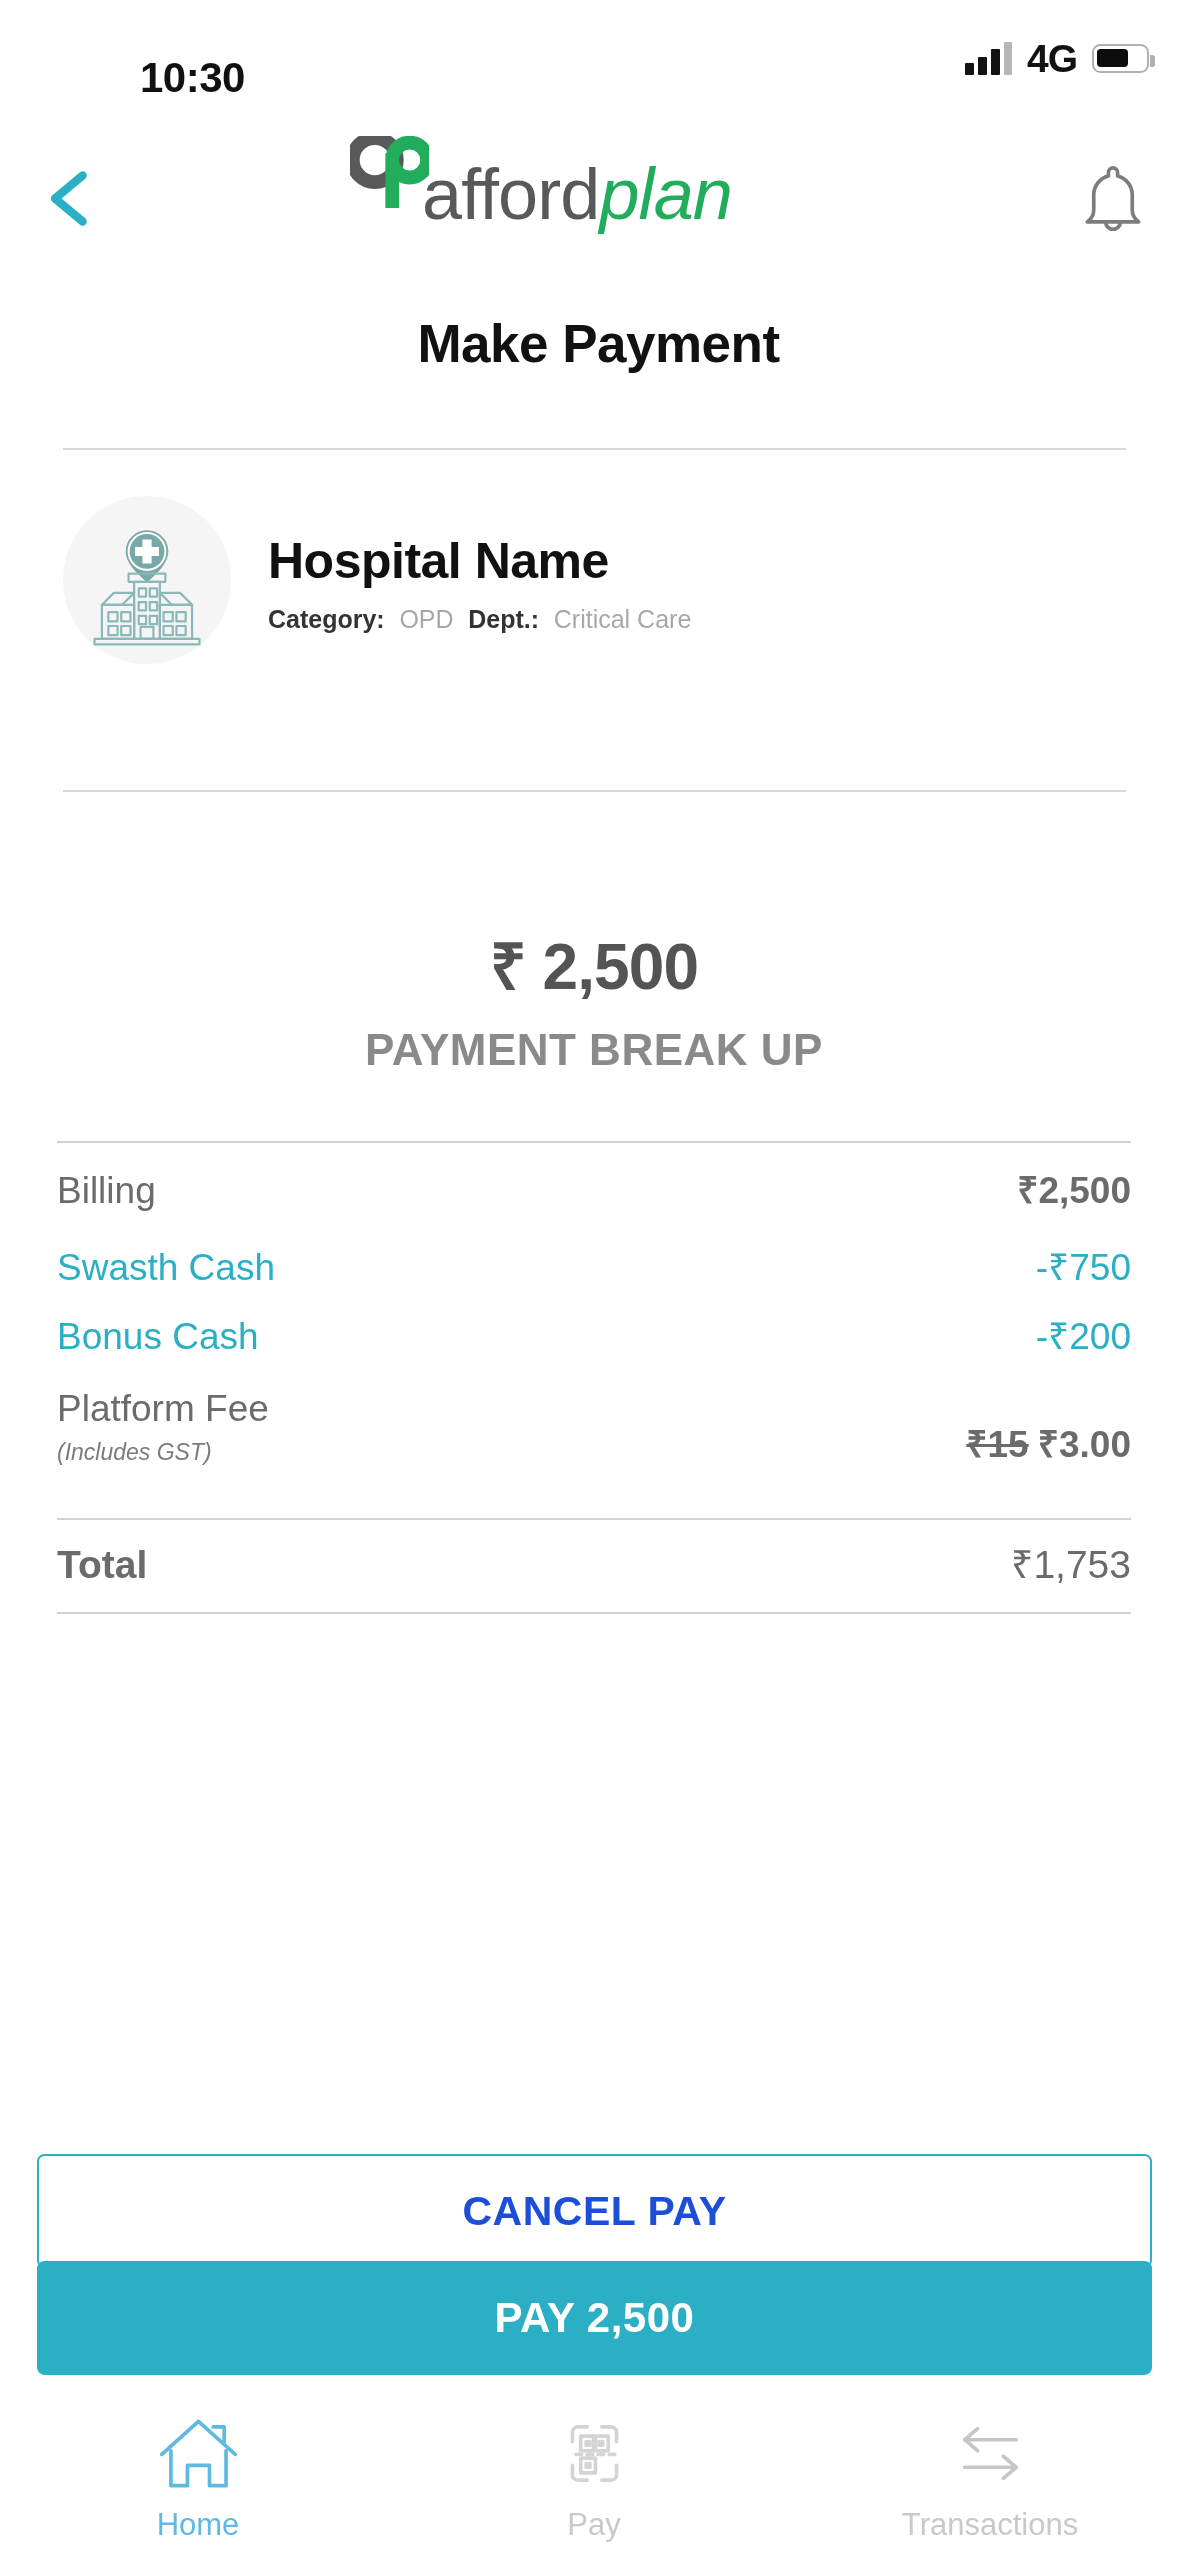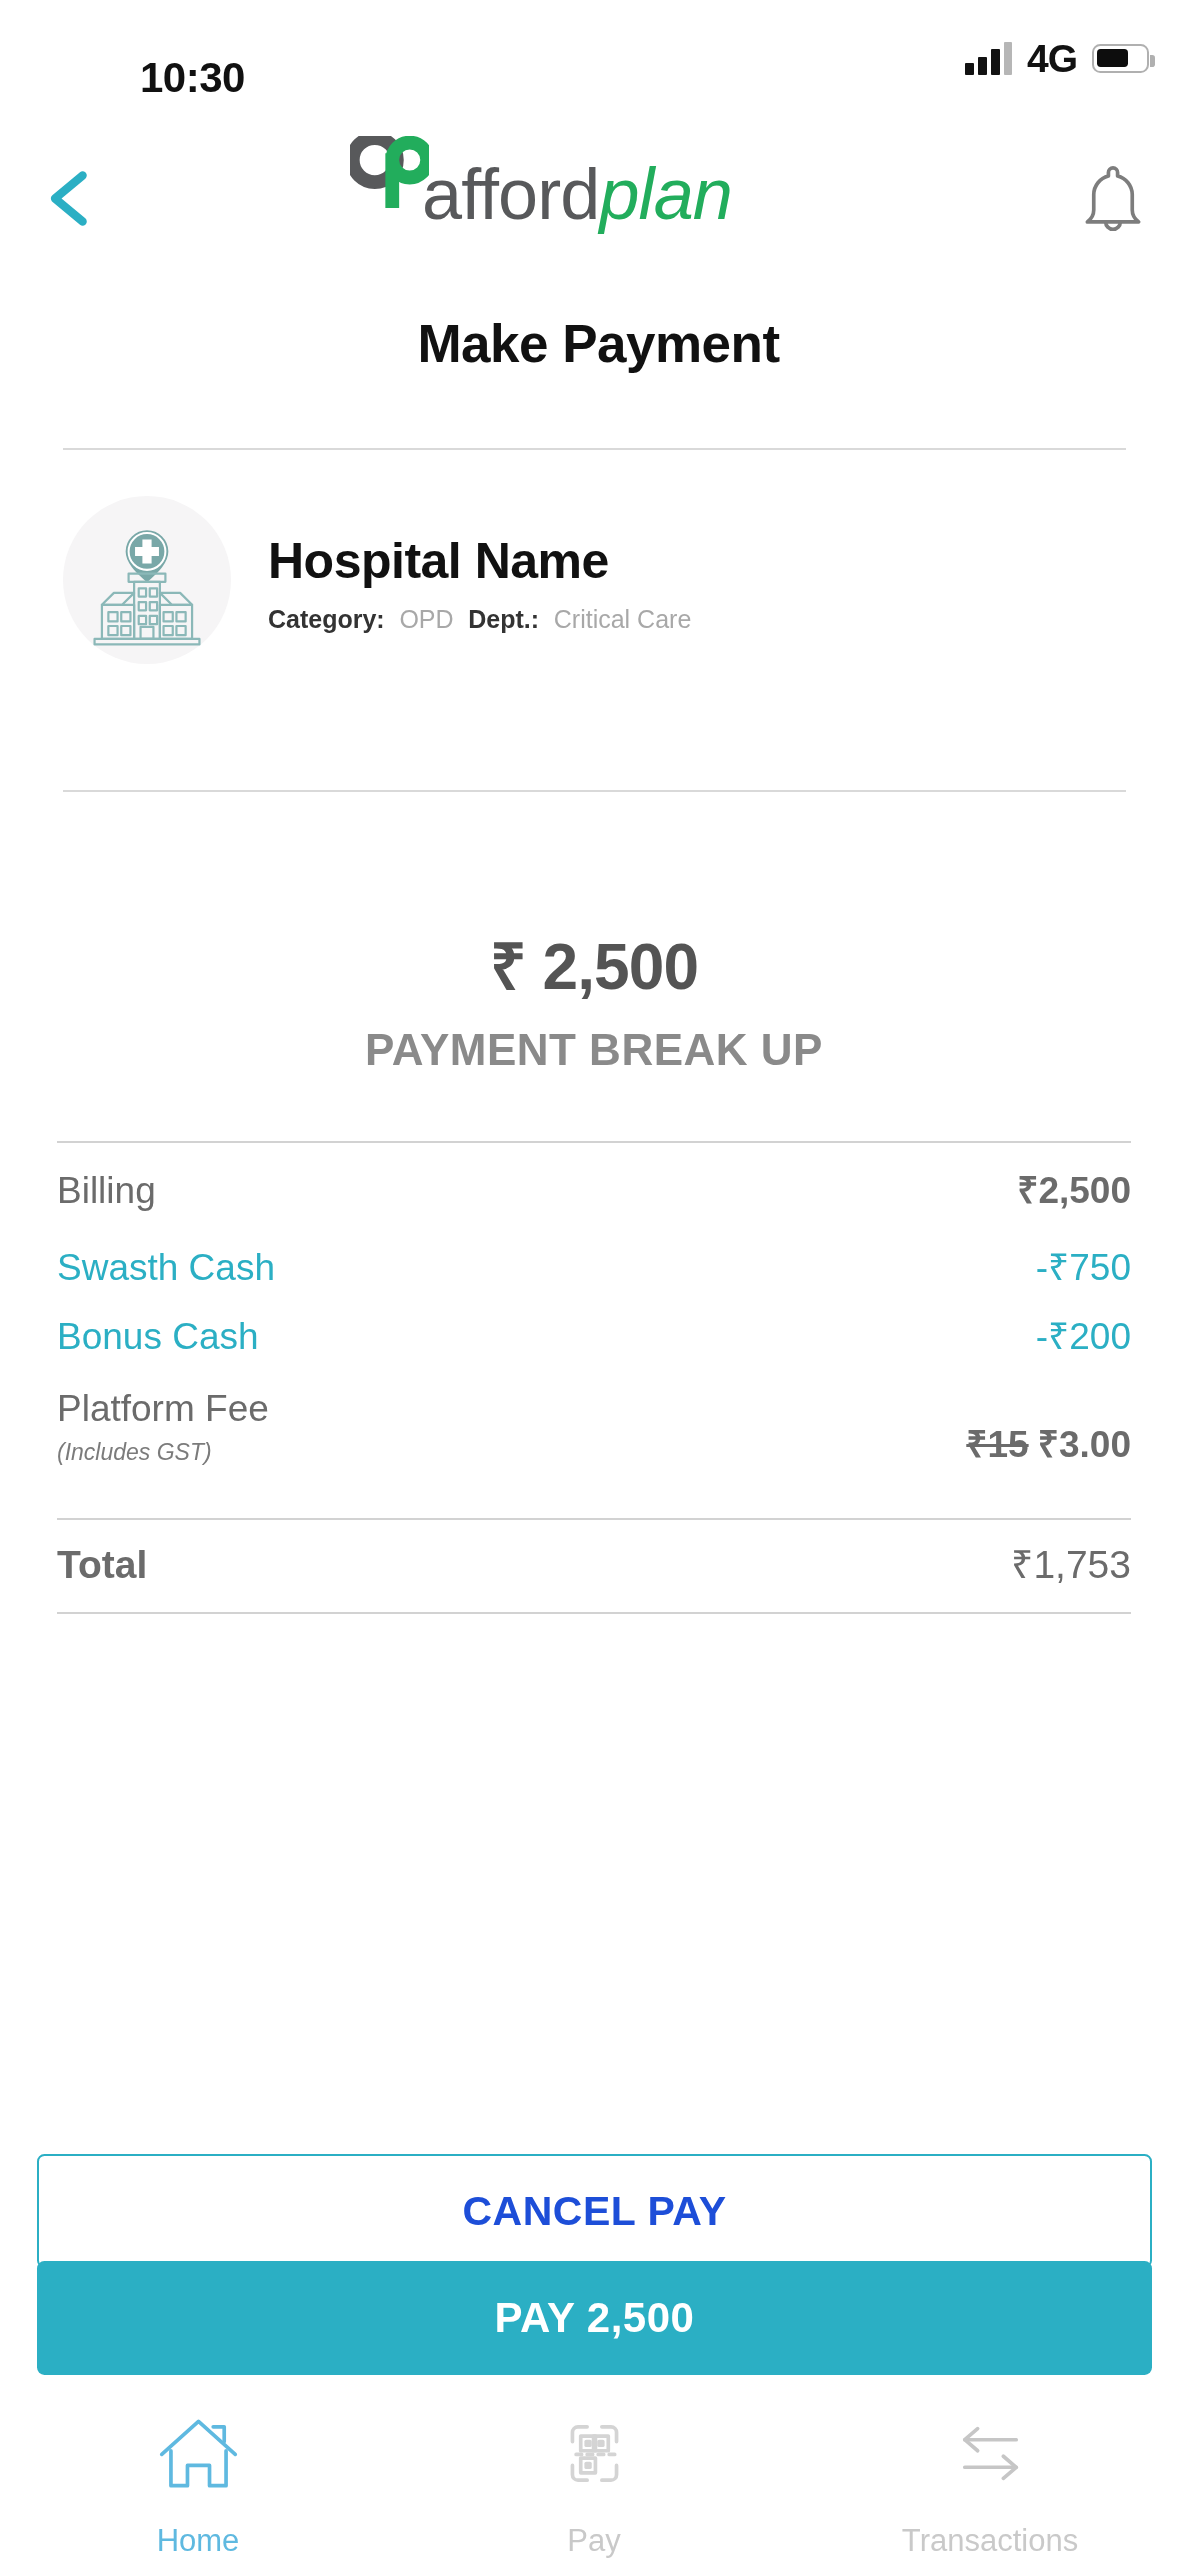--- a/index.html
+++ b/index.html
@@ -96,21 +96,21 @@
     font-weight:700; letter-spacing:0.5px; cursor:pointer;
   }
   .btn-cancel { top:2106px; height:114px; border:2.8px solid #2bafc4; border-radius:7.4px;
                 background:#fff; color:#1d4ed8; font-size:41px;margin-top:48px; }
   .btn-pay    { top:2261px; height:114px; border:none; border-radius:7.4px;
                 background:#2bafc4; color:#fff; font-size:42px; }
 
   
   .bottomnav { position:absolute; left:0; bottom:0; width:1188px; height:184px;
                display:flex; align-items:flex-start; padding-top:22px; }
-  .nav-item { flex:1; display:flex; flex-direction:column; align-items:center; gap:30px; cursor:pointer; }
+  .nav-item { flex:1; display:flex; flex-direction:column; align-items:center; gap:14px; cursor:pointer; }
   .nav-label { font-size:31px; }
   .nav-item.active .nav-label { color:#5fb9e0; }
   .nav-item .nav-label { color:#c9c9c9; }
 </style>
 </head>
 <body>
 
 <div id="screen">
 
   <div class="statusbar">

